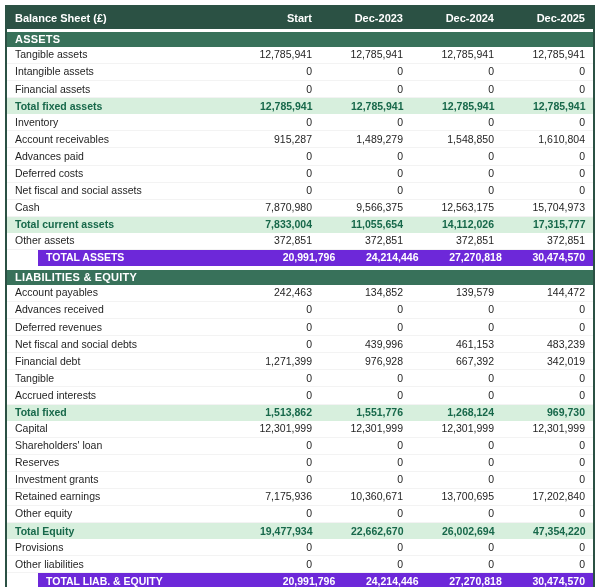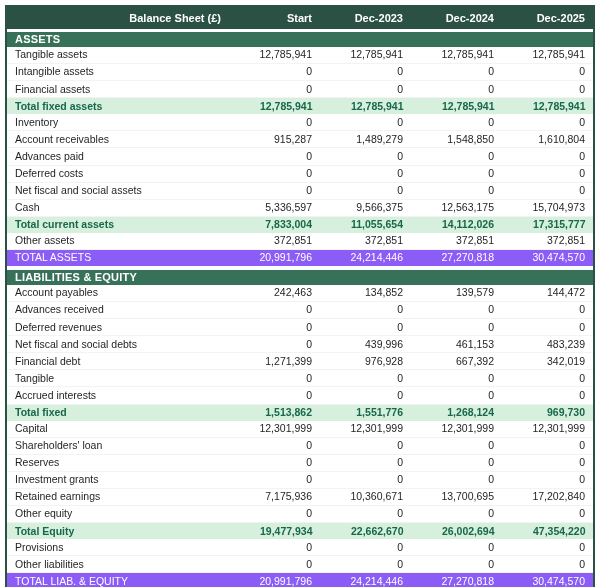--- a/index.html
+++ b/index.html
@@ -18,21 +18,21 @@
   .cell{padding:2.5px 8px;white-space:nowrap;overflow:hidden;}
   .cell.num{text-align:right;}
   
   .title-row{
     background:#2B5144;
     color:#ffffff;
     font-weight:bold;
     font-size:11px;
     line-height:13px;
   }
-  .title-row .cell{padding-top:5px;padding-bottom:4px;text-align:right;}
+  .title-row .cell{padding-top:5px;padding-bottom:4px;}
   
   .gap1{height:3px;background:#ffffff;}
   .gap2{height:4px;background:#ffffff;}
   
   .section-bar{
     background:#38715A;
     color:#ffffff;
     font-weight:bold;
     font-size:11px;
     line-height:11px;
@@ -48,23 +48,24 @@
   }
   .data-row.normal{border-bottom:1px solid #f3f3f3;}
   .data-row .cell{padding-top:2.4px;padding-bottom:2.2px;}
   .data-row.subtotal{
     background:#D7EFDD;
     color:#17684A;
     font-weight:bold;
     gap:23px;
   }
   .data-row.total{
-    background:#8b5cf6;
+    background:#6d28d9;
     color:#ffffff;
-    font-weight:normal;
+    font-weight:bold;
+    margin-left:31px;
   }
 </style>
 </head>
 <body>
 
 <div class="sheet">
   <div class="grid-row title-row">
     <div class="cell">Balance Sheet (£)</div>
     <div class="cell num">Start</div>
     <div class="cell num">Dec-2023</div>
@@ -132,21 +133,21 @@
       </div>
       <div class="grid-row data-row normal">
         <div class="cell">Net fiscal and social assets</div>
         <div class="cell num">0</div>
         <div class="cell num">0</div>
         <div class="cell num">0</div>
         <div class="cell num">0</div>
       </div>
       <div class="grid-row data-row normal">
         <div class="cell">Cash</div>
-        <div class="cell num">5,336,597</div>
+        <div class="cell num">7,870,980</div>
         <div class="cell num">9,566,375</div>
         <div class="cell num">12,563,175</div>
         <div class="cell num">15,704,973</div>
       </div>
       <div class="grid-row data-row subtotal">
         <div class="cell">Total current assets</div>
         <div class="cell num">7,833,004</div>
         <div class="cell num">11,055,654</div>
         <div class="cell num">14,112,026</div>
         <div class="cell num">17,315,777</div>

